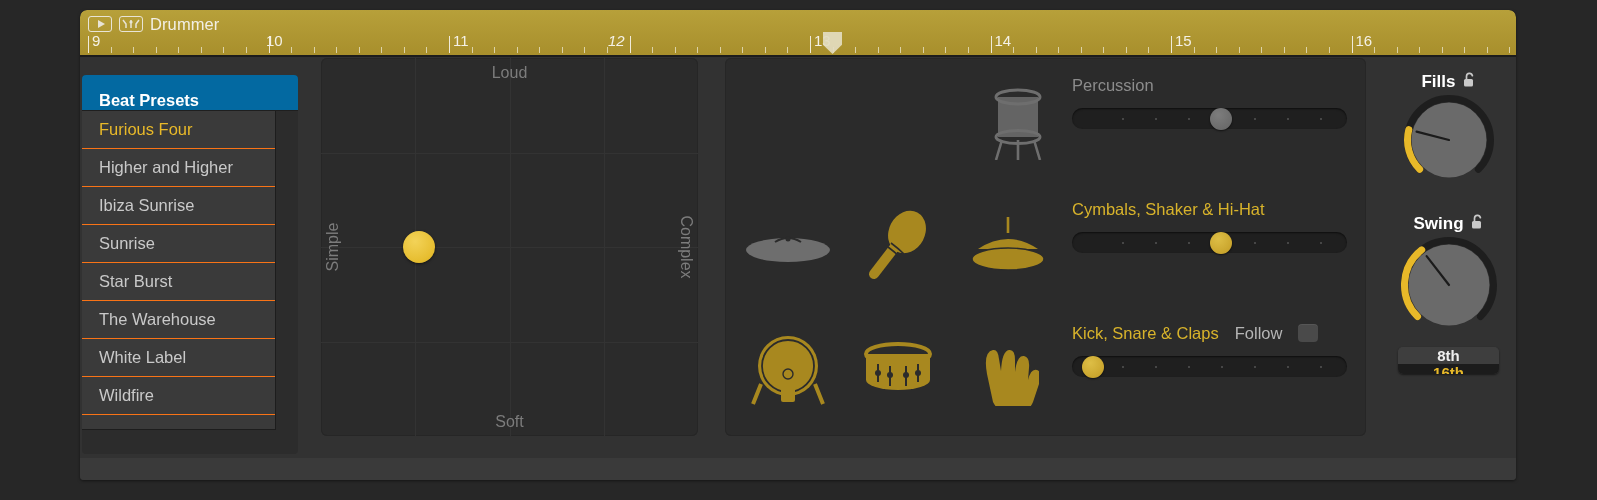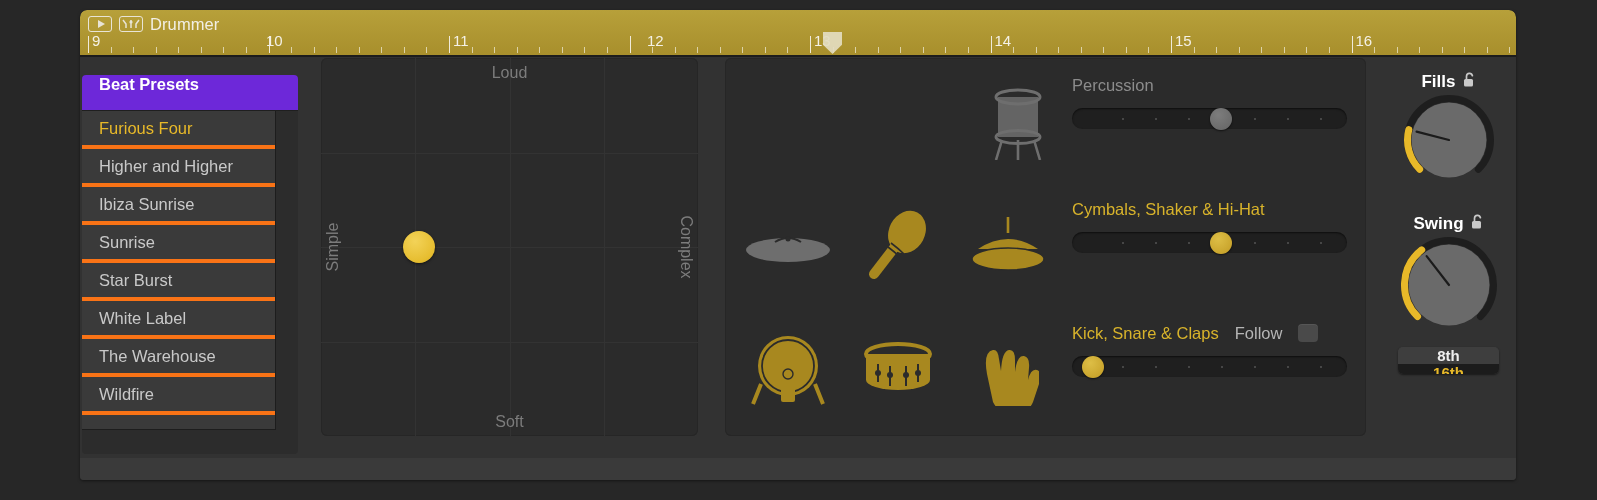--- a/index.html
+++ b/index.html
@@ -90,43 +90,43 @@
 
   
   .presets {
     position: absolute; left: 2px; top: 18px;
     width: 216px; height: 379px;
     background: #2c2c2c;
     border-radius: 4px;
   }
   .presets-header {
     height: 36px;
-    background: #6d28d9;
+    background: #0369a1;
     border-radius: 4px 4px 0 0;
-    display: flex; align-items: flex-start;
+    display: flex; align-items: flex-end;
     padding-left: 17px;
     box-sizing: border-box;
     border-bottom: 1px solid #1f1f1f;
   }
   .presets-header span { color: #ffffff; font-size: 16.5px; font-weight: bold; }
   .presets-list {
     position: absolute; left: 0; top: 36px;
     width: 193px;
     background: #3a3a3a;
     border-right: 1px solid #1d1d1d;
     border-bottom: 1px solid #1d1d1d;
   }
   .preset-item {
     height: 38px;
     display: flex; align-items: center;
     padding-left: 17px;
     box-sizing: border-box;
     color: #c9c9c9;
     font-size: 16.5px;
-    border-bottom: 4px solid #f97316;
+    border-bottom: 1px solid #f97316;
   }
   .preset-item.selected { color: #e8b929; }
   .preset-filler { height: 14px; }
 
   
   .xypad {
     position: absolute; left: 241px; top: 1px;
     width: 377px; height: 378px;
     background: #2b2b2b;
     border-radius: 6px;
@@ -285,21 +285,21 @@
           <div class="bar-line" style="left: 369px;"></div>
           <div class="bar-label" style="left: 369px;">11</div>
           <div class="sub-tick" style="left: 391.562px;"></div>
           <div class="sub-tick" style="left: 414.125px;"></div>
           <div class="sub-tick" style="left: 436.688px;"></div>
           <div class="sub-tick" style="left: 459.25px;"></div>
           <div class="sub-tick" style="left: 481.812px;"></div>
           <div class="sub-tick" style="left: 504.375px;"></div>
           <div class="sub-tick" style="left: 526.938px;"></div>
           <div class="bar-line" style="left: 549.5px;"></div>
-          <div class="bar-label" style="left: 563px;">12</div>
+          <div class="bar-label" style="left: 524px; font-style: italic;">12</div>
           <div class="sub-tick" style="left: 572.062px;"></div>
           <div class="sub-tick" style="left: 594.625px;"></div>
           <div class="sub-tick" style="left: 617.188px;"></div>
           <div class="sub-tick" style="left: 639.75px;"></div>
           <div class="sub-tick" style="left: 662.312px;"></div>
           <div class="sub-tick" style="left: 684.875px;"></div>
           <div class="sub-tick" style="left: 707.438px;"></div>
           <div class="bar-line" style="left: 730px;"></div>
           <div class="bar-label" style="left: 730px;">13</div>
           <div class="sub-tick" style="left: 752.562px;"></div>
@@ -345,22 +345,22 @@
       <div class="presets">
         <div class="presets-header">
           <span>Beat Presets</span>
         </div>
         <div class="presets-list" id="presets-list">
             <div class="preset-item selected">Furious Four</div>
             <div class="preset-item">Higher and Higher</div>
             <div class="preset-item">Ibiza Sunrise</div>
             <div class="preset-item">Sunrise</div>
             <div class="preset-item">Star Burst</div>
+            <div class="preset-item">The Warehouse</div>
             <div class="preset-item">White Label</div>
-            <div class="preset-item">The Warehouse</div>
             <div class="preset-item">Wildfire</div>
             <div class="preset-filler"></div>
           </div>
       </div>
 
       <div class="xypad">
         <div class="grid-v" style="left:25%"></div>
         <div class="grid-v" style="left:50%"></div>
         <div class="grid-v" style="left:75%"></div>
         <div class="grid-h" style="top:25%"></div>

